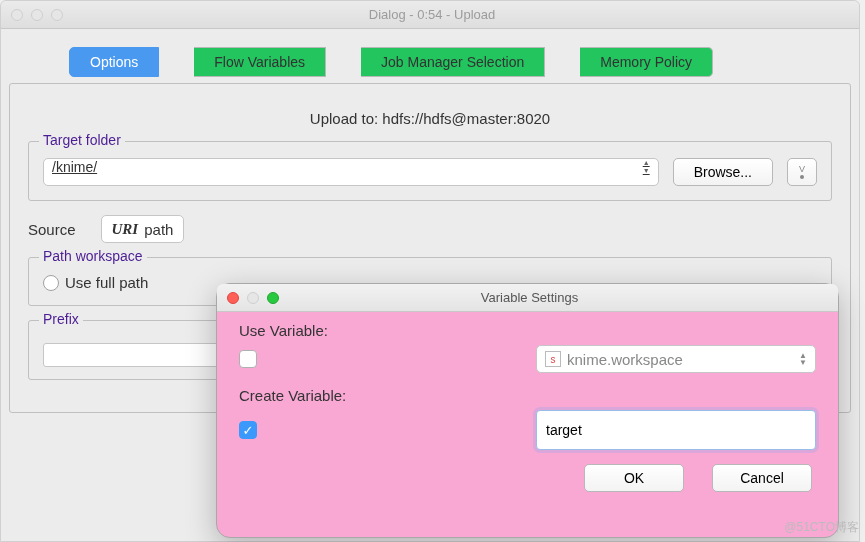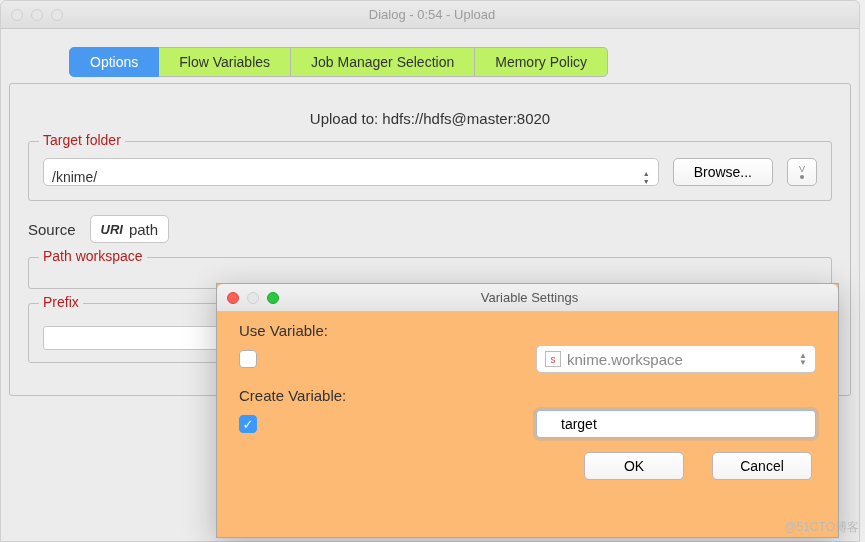--- a/index.html
+++ b/index.html
@@ -6,64 +6,64 @@
   body { background: #f0f0f0; font-size: 13px; color: #333; width: 865px; height: 542px; overflow: hidden; position: relative; }
   
   
   .main-window { position: absolute; left: 0; top: 0; width: 860px; height: 542px; background: #ececec; border: 1px solid #d0d0d0; border-radius: 6px 6px 0 0; }
   .titlebar { height: 28px; background: linear-gradient(#ebebeb,#dedede); border-bottom: 1px solid #c8c8c8; display: flex; align-items: center; padding: 0 10px; border-radius: 6px 6px 0 0; }
   .traffic { display: flex; gap: 8px; }
   .tl { width: 12px; height: 12px; border-radius: 50%; background: #e6e6e6; border: 1px solid #cfcfcf; }
   .titlebar .title { flex: 1; text-align: center; color: #9c9c9c; font-size: 13px; }
   
   
-  .tabs { display: flex; margin: 18px 0 0 68px; }
-  .tab { padding: 6px 20px; background: #bef264; border: 1px solid #b8b8b8; font-size: 14px; cursor: default; }
+  .tabs { display: flex; margin: 18px 0 0 68px; gap: 35px; }
+  .tab { padding: 6px 20px; background: #22c55e; border: 1px solid #b8b8b8; font-size: 14px; cursor: default; }
   .tab + .tab { border-left: none; }
   .tab.first { border-radius: 5px 0 0 5px; }
   .tab.last { border-radius: 0 5px 5px 0; }
   .tab.active { background: #4a99f0; color: #fff; border-color: #4a99f0; }
   
   
   .panel { margin: 6px 8px 0 8px; padding: 26px 18px 18px 18px; background: #ececec; border: 1px solid #c0c0c0; border-radius: 3px; }
   .upload-line { font-size: 15px; margin-bottom: 14px; text-align: center; }
   
   
   .group { border: 1px solid #c0c0c0; border-radius: 3px; padding: 16px 14px 14px 14px; margin-bottom: 14px; position: relative; }
-  .group-title { position: absolute; top: -10px; left: 10px; background: #ececec; padding: 0 4px; font-size: 14px; color: #b91c1c; }
+  .group-title { position: absolute; top: -10px; left: 10px; background: #ececec; padding: 0 4px; font-size: 14px; color: #4c1d95; }
   
   .row { display: flex; align-items: center; gap: 14px; }
-  .path-input { flex: 1; height: 28px; padding: 0 8px; border: 1px solid #c6c6c6; border-radius: 5px; background: #fff; font-size: 14px; display: flex; align-items: flex-end; justify-content: space-between; }
+  .path-input { flex: 1; height: 28px; padding: 0 8px; border: 1px solid #c6c6c6; border-radius: 5px; background: #fff; font-size: 14px; display: flex; align-items: flex-start; justify-content: space-between; text-decoration: underline; }
   .spinner { display: flex; flex-direction: column; gap: 1px; font-size: 7px; color: #666; }
   
   .btn { height: 28px; padding: 0 20px; background: linear-gradient(#fff,#f3f3f3); border: 1px solid #b8b8b8; border-radius: 5px; font-size: 14px; }
   .var-btn { width: 30px; height: 28px; background: linear-gradient(#fff,#f3f3f3); border: 1px solid #b8b8b8; border-radius: 5px; display:flex; align-items:center; justify-content:center; font-size:9px; color:#888; flex-direction:column; line-height:8px;}
   .var-btn .dot{width:4px;height:4px;background:#888;border-radius:50%;margin-top:2px;}
   
-  .source-row { display:flex; align-items:center; gap:14px; margin-bottom:14px; font-size:15px;}
+  .source-row { display:flex; align-items:center; gap:25px; margin-bottom:14px; font-size:15px;}
   .uri-field { height:28px; padding:0 10px; background:#fff; border:1px solid #c6c6c6; border-radius:5px; display:flex; align-items:center; gap:6px;}
-  .uri-tag { font-style: italic; font-weight: bold; font-size: 13px; }
+  .uri-tag { font-style: italic; font-weight: bold; font-size: 15px; font-family: Liberation Serif, serif; }
   
   .radio { width:16px;height:16px;border:1px solid #a0a0a0;border-radius:50%;background:#fff;display:inline-block;vertical-align:middle;margin-right:6px;}
   
   
-  .dialog2 { position:absolute; left:216px; top:283px; width:623px; height:255px; background:#fdba74; border:1px solid #a8a8a8; border-radius:0; box-shadow:0 8px 30px rgba(0,0,0,0.25); }
+  .dialog2 { position:absolute; left:216px; top:283px; width:623px; height:255px; background:#f9a8d4; border:1px solid #a8a8a8; border-radius:14px; box-shadow:0 8px 30px rgba(0,0,0,0.25); }
   .dialog2 .titlebar { background: linear-gradient(#f2f2f2,#e4e4e4); }
   .dialog2 .tl.close { background:#ff5f57; border-color:#e04640;}
   .dialog2 .tl.min { background:#e6e6e6; border-color:#cfcfcf;}
   .dialog2 .tl.zoom { background:#28c940; border-color:#1fa72f;}
   .dialog2 .title { color:#565656; }
   .dialog2-body { padding: 10px 22px; font-size:15px; }
   .form-row { display:flex; align-items:center; margin: 6px 0 14px 0; gap:20px; }
   .checkbox { width:18px;height:18px;border:1px solid #b0b0b0;border-radius:4px;background:#fff;display:flex;align-items:center;justify-content:center;}
   .checkbox.checked { background:#3b99fc; border-color:#3b99fc; color:#fff; font-size:13px;}
   .select { flex:0 0 280px; margin-left:auto; height:28px; border:1px solid #c6c6c6; border-radius:5px; background:#fff; display:flex; align-items:center; padding:0 8px; gap:6px; color:#888;}
   .select .s-icon { width:16px;height:16px;border:1px solid #bbb;display:flex;align-items:center;justify-content:center;font-size:10px;color:#d44;}
   .select .updown { margin-left:auto; font-size:8px; line-height:7px; color:#888;}
-  .text-input { flex:0 0 280px; margin-left:auto; height:28px; border:1px solid #99bce8; border-radius:4px; padding:0 24px; font-size:14px; background:#fff; box-shadow:0 0 0 3px rgba(100,160,240,0.2);}
+  .text-input { flex:0 0 280px; margin-left:auto; height:40px; border:1px solid #99bce8; border-radius:4px; padding:0 9px; font-size:14px; background:#fff; box-shadow:0 0 0 3px rgba(100,160,240,0.2);}
   .btn-row { display:flex; gap:28px; justify-content:flex-end; margin-top:12px; padding-right:4px;}
   
   .watermark { position:absolute; right:6px; bottom:6px; color:#bbb; font-size:12px;}
 </style>
 </head>
 <body>
 
 <div class="main-window">
   <div class="titlebar">
     <div class="traffic">
@@ -106,20 +106,24 @@
     <div class="source-row">
       <span>Source</span>
       <div class="uri-field">
         <span class="uri-tag">URI</span>
         <span>path</span>
       </div>
     </div>
 
     <div class="group">
       <div class="group-title">Path workspace</div>
+      <div style="display:flex;align-items:center;font-size:15px;">
+        <span class="radio"></span>
+        <span>Use full path</span>
+      </div>
     </div>
 
     <div class="group" style="height:60px">
       <div class="group-title">Prefix</div>
       <div style="height:24px;background:#fff;border:1px solid #c6c6c6;border-radius:3px;margin-top:6px;"></div>
     </div>
   </div>
 </div>
 
 <div class="dialog2">

